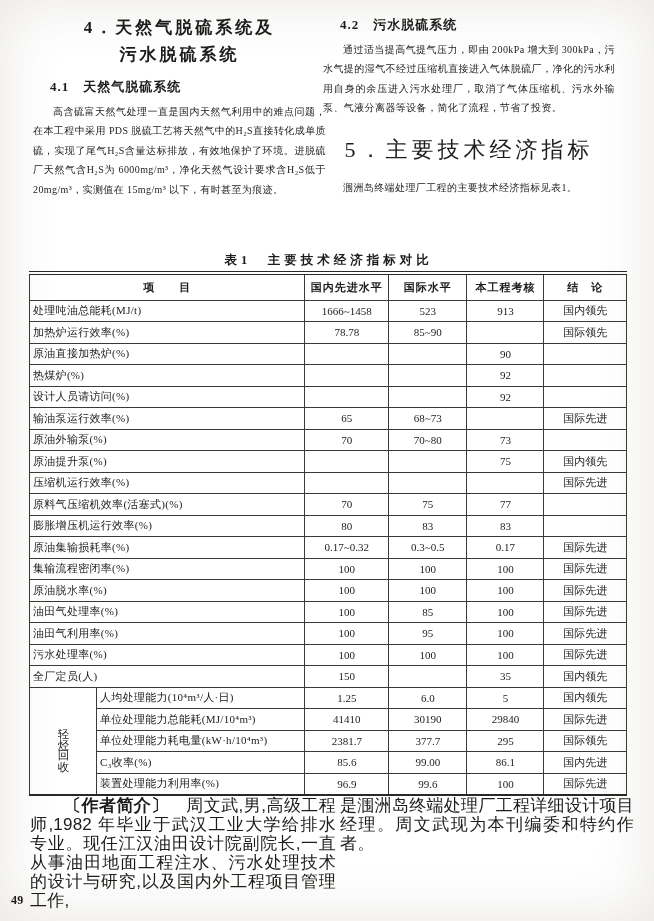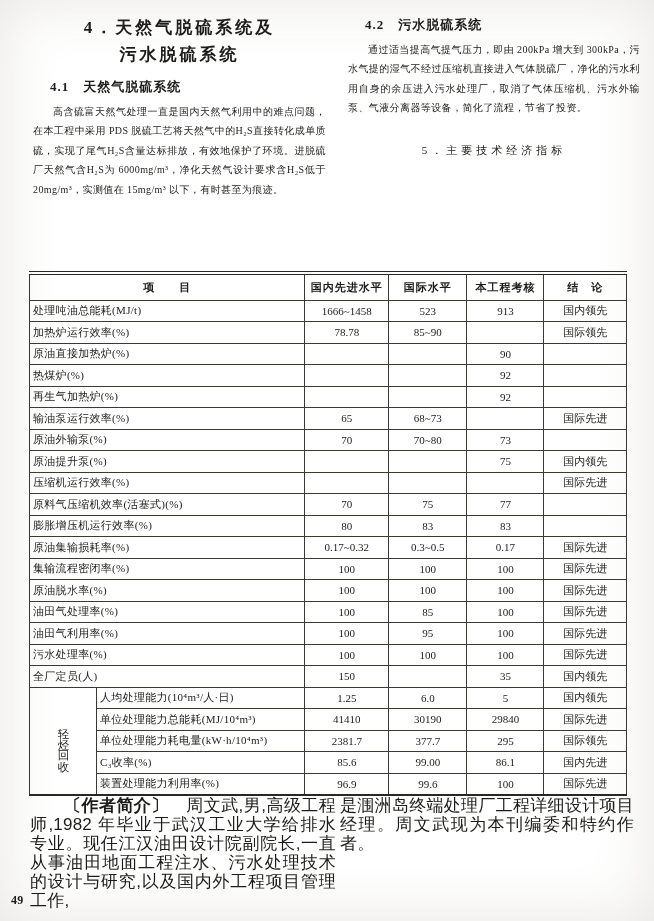--- a/index.html
+++ b/index.html
@@ -9,27 +9,27 @@
     width:654px; height:921px;
     margin:0 auto;
     background:#ffffff;
     color:#1e1c1a;
     font-family:"Liberation Serif", serif;
     overflow:hidden;
     box-shadow: inset 0 0 60px rgba(90,80,60,0.14);
   }
   
   .col-left  { position:absolute; left:33px;  top:14px; width:293px; }
-  .col-right { position:absolute; left:348px; top:16px; width:292px; }
+  .col-right { position:absolute; left:323px; top:16px; width:292px; }
   .sec-title {
     text-align:center; font-size:17px; font-weight:bold;
     letter-spacing:3px; line-height:27px; margin-bottom:10px;
   }
   .sec-title-5 {
-    text-align:center; font-size:11px; font-weight:500;
+    text-align:center; font-size:22px; font-weight:500;
     letter-spacing:4px; line-height:24px; margin:20px 0 16px 0;
   }
   .sub-heading {
     font-weight:bold; font-size:13px; padding-left:17px;
     margin:10px 0 6px 0; letter-spacing:1px;
   }
   .body-par {
     font-size:10px; line-height:19.4px; text-align:justify;
     text-indent:2em; letter-spacing:0.4px;
   }
@@ -94,22 +94,24 @@
       <div>污水脱硫系统</div>
     </div>
     <div class="sub-heading">4.1　天然气脱硫系统</div>
     <p class="body-par">高含硫富天然气处理一直是国内天然气利用中的难点问题，在本工程中采用 PDS 脱硫工艺将天然气中的H₂S直接转化成单质硫，实现了尾气H₂S含量达标排放，有效地保护了环境。进脱硫厂天然气含H₂S为 6000mg/m³，净化天然气设计要求含H₂S低于 20mg/m³，实测值在 15mg/m³ 以下，有时甚至为痕迹。</p>
   </div>
 
   <div class="col-right">
     <div class="sub-heading" style="margin-top:0;">4.2　污水脱硫系统</div>
     <p class="body-par">通过适当提高气提气压力，即由 200kPa 增大到 300kPa，污水气提的湿气不经过压缩机直接进入气体脱硫厂，净化的污水利用自身的余压进入污水处理厂，取消了气体压缩机、污水外输泵、气液分离器等设备，简化了流程，节省了投资。</p>
     <div class="sec-title-5">5．主要技术经济指标</div>
-  </div>
-
+    <p class="body-par">涠洲岛终端处理厂工程的主要技术经济指标见表1。</p>
+  </div>
+
+  <div class="table-title">表1　主要技术经济指标对比</div>
   <table class="ind" id="indicators">
     <colgroup>
       <col style="width:32px">
         <col style="width:225px">
         <col style="width:87px">
       <col style="width:83px">
         <col style="width:82px">
         <col style="width:89px">
     </colgroup>
     <thead>
@@ -144,21 +146,21 @@
           <td class="num"></td>
         </tr>
         <tr>
           <td class="item" colspan="2">热煤炉(%)</td>
           <td class="num"></td>
           <td class="num"></td>
           <td class="num">92</td>
           <td class="num"></td>
         </tr>
         <tr>
-          <td class="item" colspan="2">再生气加热炉(%)</td>
+          <td class="item" colspan="2">设计人员请访问(%)</td>
           <td class="num"></td>
           <td class="num"></td>
           <td class="num">92</td>
           <td class="num"></td>
         </tr>
         <tr>
           <td class="item" colspan="2">输油泵运行效率(%)</td>
           <td class="num">65</td>
           <td class="num">68~73</td>
           <td class="num"></td>

